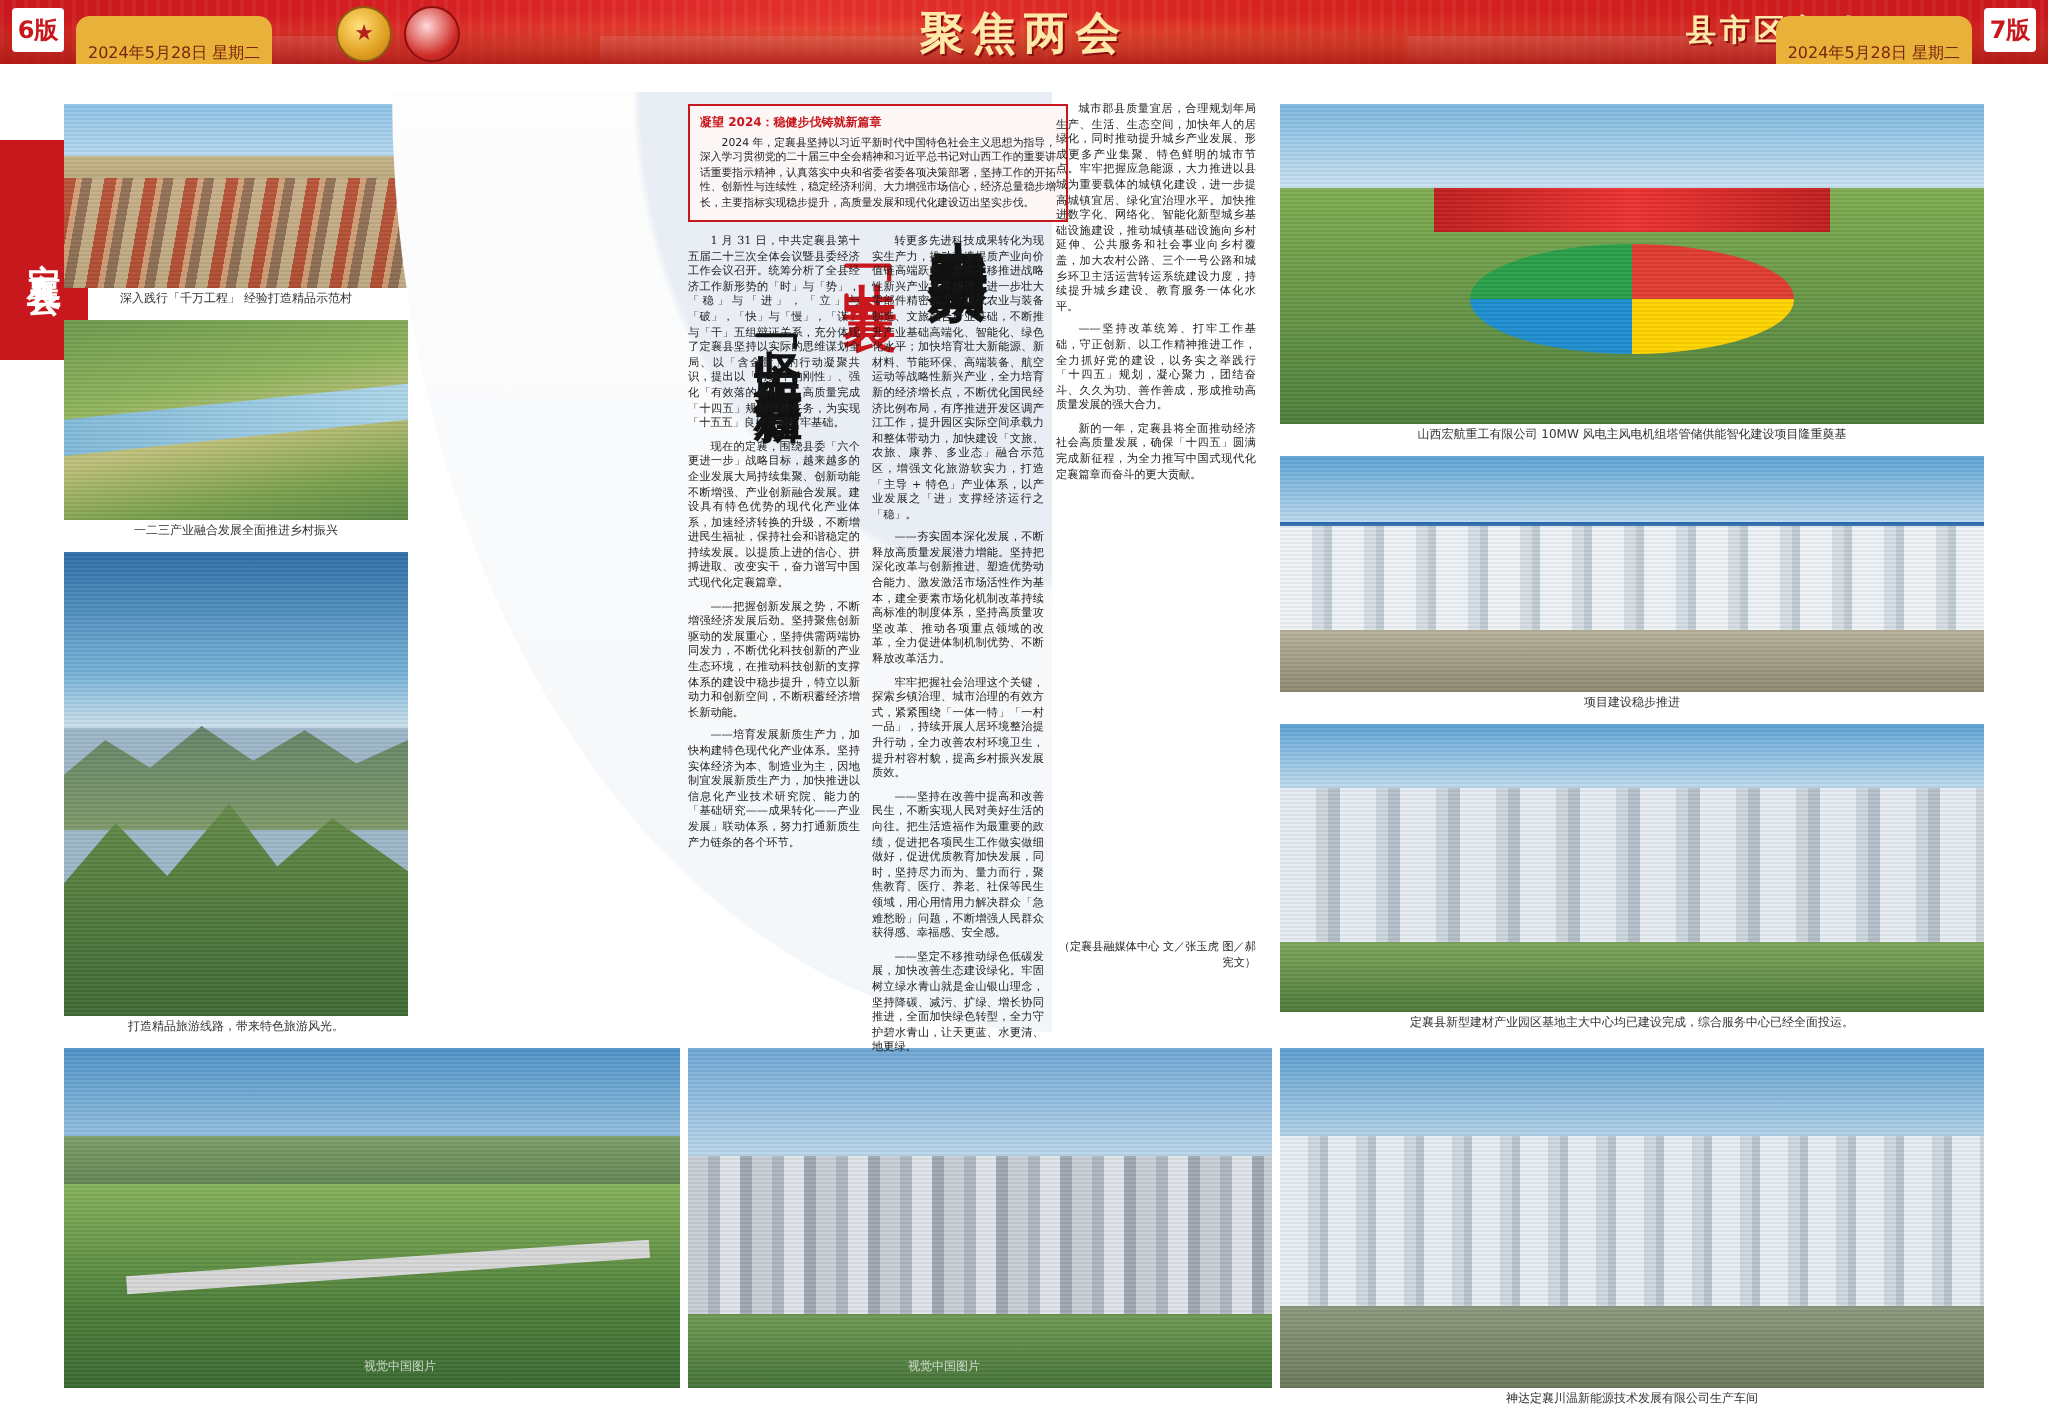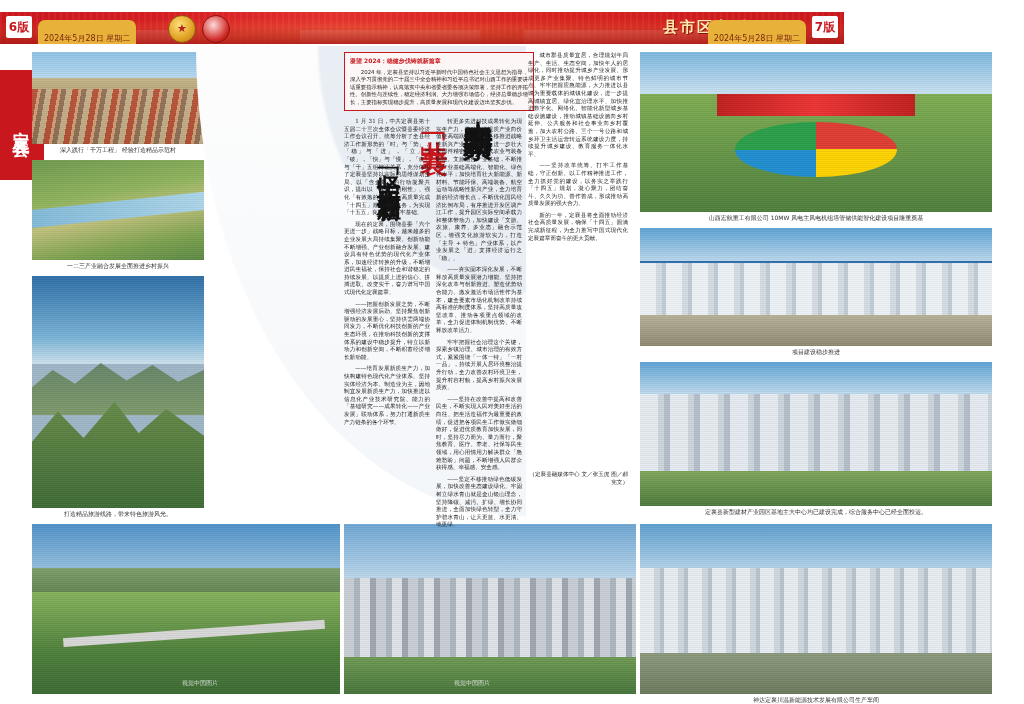--- a/index.html
+++ b/index.html
@@ -7,21 +7,21 @@
     width:1024px;height:704px;
     background:#ffffff;
     font-family:"DejaVu Sans","Liberation Sans",sans-serif;
     overflow:hidden;
     position:relative;
   }
   .page{position:absolute;inset:0;}
 
   
   .masthead{
-    position:absolute;left:0;top:12px;width:844px;height:32px;
+    position:absolute;left:0;top:0;width:1024px;height:32px;
     background:linear-gradient(90deg,#c9181d 0%,#d41d21 18%,#e3302c 40%,#d8241f 60%,#c9181d 100%);
     overflow:hidden;
   }
   .mast-texture{
     position:absolute;inset:0;
     background:
       repeating-linear-gradient(90deg,rgba(255,255,255,.05) 0 2px,rgba(0,0,0,0) 2px 6px),
       radial-gradient(ellipse at 30% 120%,rgba(255,200,90,.40),rgba(0,0,0,0) 60%),
       radial-gradient(ellipse at 72% 120%,rgba(255,200,90,.35),rgba(0,0,0,0) 60%);
   }
@@ -269,20 +269,21 @@
     <div class="mast-buildings"></div>
 
     <div class="page-no left">6版</div>
     <div class="mast-date left">2024年5月28日 星期二</div>
 
     <div class="emblem" style="left:168px;">
       <div class="star">★</div>
     </div>
     <div class="emblem2" style="left:202px;"></div>
 
+    <div class="mast-title">聚焦两会</div>
     <div class="mast-section">县市区专刊</div>
 
     <div class="mast-date right">2024年5月28日 星期二</div>
     <div class="page-no right">7版</div>
   </div>
 
   <div class="county-tab">
     <span>定襄县</span>
   </div>
 

